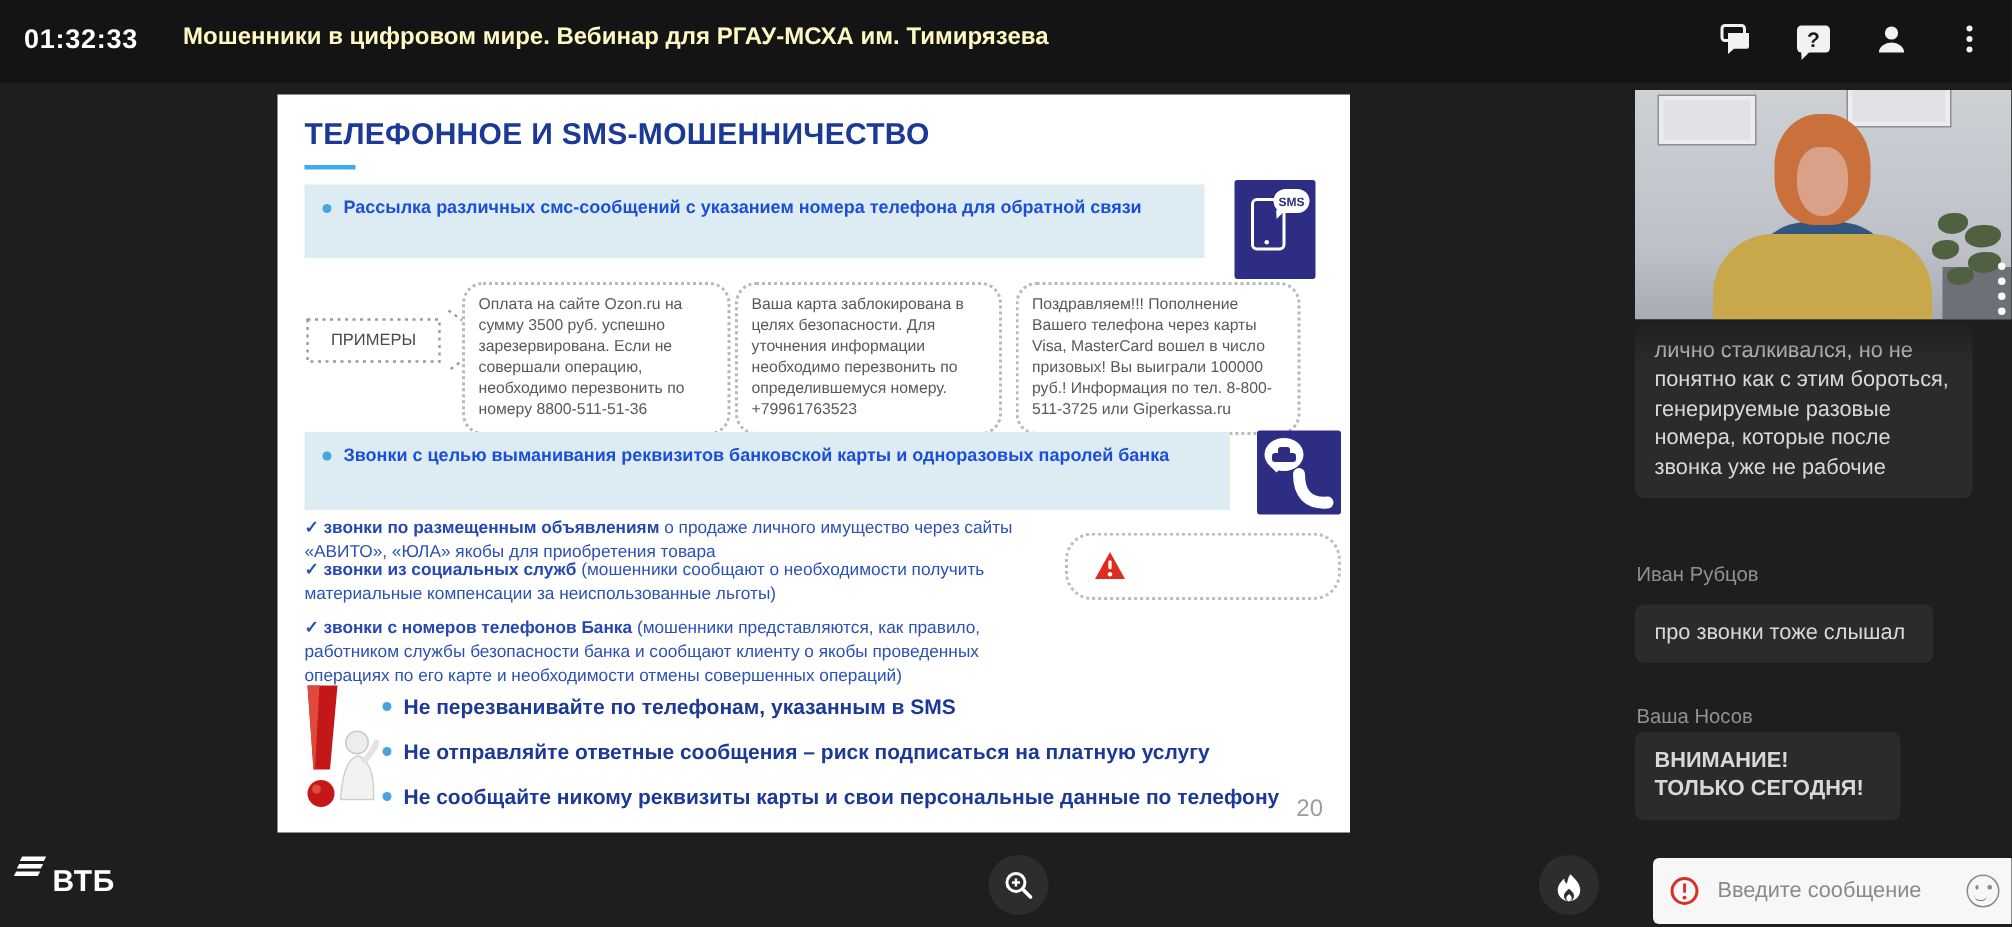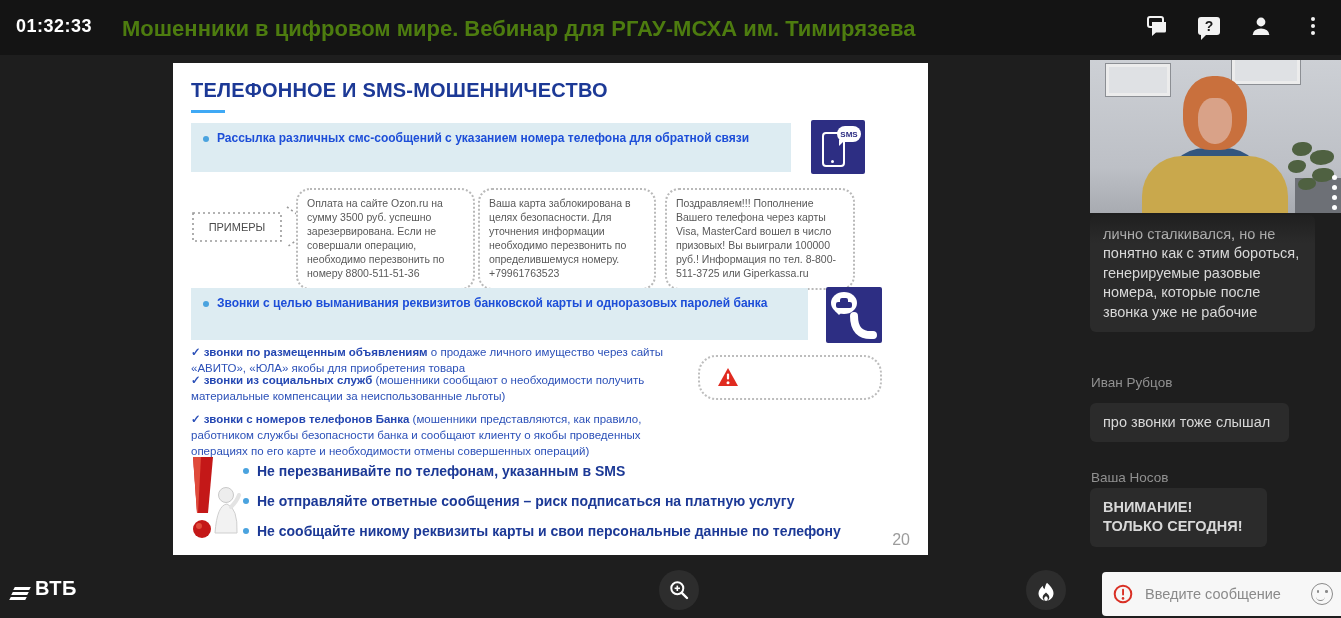--- a/index.html
+++ b/index.html
@@ -3,40 +3,40 @@
 <meta charset="utf-8">
 <style>
   html,body{margin:0;padding:0;}
   body{
     width:1341px;height:618px;position:relative;overflow:hidden;
     background:#1e1e1e;font-family:"Liberation Sans",sans-serif;
   }
   
   .topbar{position:absolute;left:0;top:0;width:100%;height:55px;background:#141414;}
   .timer{position:absolute;left:16px;top:16px;color:#fff;font-size:18px;font-weight:bold;letter-spacing:0.5px;}
-  .webinar-title{position:absolute;left:122px;top:16px;color:#4d7c0f;font-size:22px;font-weight:bold;white-space:nowrap;}
+  .webinar-title{position:absolute;left:122px;top:16px;color:#fef9c3;font-size:16px;font-weight:bold;white-space:nowrap;}
   .topbar-icons{position:absolute;right:16px;top:14px;display:flex;align-items:center;gap:28px;}
   .tb-icon{width:24px;height:24px;display:flex;align-items:center;justify-content:center;cursor:pointer;}
   .q-bubble{position:relative;width:22px;height:18px;background:#f2f2f2;border-radius:3px;
     display:flex;align-items:center;justify-content:center;font-weight:bold;font-size:14px;color:#1a1a1a;}
   .q-bubble:after{content:"";position:absolute;left:3px;bottom:-5px;border:3px solid transparent;border-top-color:#f2f2f2;border-left-color:#f2f2f2;}
   .kebab{display:flex;flex-direction:column;gap:3px;align-items:center;}
   .kebab span{width:4px;height:4px;border-radius:50%;background:#f2f2f2;}
 
   
-  .slide{position:absolute;left:173px;top:63px;width:715px;height:492px;background:#ffffff;padding-left:40px;}
+  .slide{position:absolute;left:185px;top:63px;width:715px;height:492px;background:#ffffff;}
   .slide-title{position:absolute;left:18px;top:16px;color:#1c3996;font-size:20px;font-weight:bold;letter-spacing:0.2px;}
   .slide-underline{position:absolute;left:18px;top:47px;width:34px;height:3px;background:#3fa9f5;}
   .section-box{position:absolute;background:#ddecf2;padding:7px 10px 7px 26px;box-sizing:border-box;}
   .section-box .dot,.dont .dot{position:absolute;left:12px;top:13px;width:6px;height:6px;border-radius:50%;background:#4aa3df;}
   .section-text{color:#1d4ed8;font-weight:bold;font-size:12px;line-height:1.35;}
   .sec1{left:18px;top:60px;width:600px;min-height:49px;}
   .sec2{left:18px;top:225px;width:617px;min-height:52px;}
   .nav-icon{position:absolute;background:#2d2e83;border-radius:2px;}
-  .sms-icon{left:638px;top:57px;width:54px;height:54px;}
+  .sms-icon{left:638px;top:57px;width:54px;height:66px;}
   .phone-shape{position:absolute;left:11px;top:12px;width:19px;height:31px;border:2.4px solid #fff;border-radius:4px;}
   .phone-shape:after{content:"";position:absolute;left:7px;bottom:2px;width:3px;height:3px;border-radius:50%;background:#fff;}
   .sms-bubble{position:absolute;right:4px;top:6px;width:24px;height:16px;background:#fff;border-radius:8px;
     display:flex;align-items:center;justify-content:center;font-size:8px;font-weight:bold;color:#2d2e83;}
   .sms-bubble:after{content:"";position:absolute;left:2px;bottom:-4px;border:3px solid transparent;border-top-color:#fff;border-left-color:#fff;}
   .call-icon{left:653px;top:224px;width:56px;height:56px;}
   .car-bubble{position:absolute;left:5px;top:5px;width:26px;height:22px;background:#fff;border-radius:50% 50% 50% 50%;}
   .car-bubble:after{content:"";position:absolute;left:4px;bottom:-5px;border:4px solid transparent;border-top-color:#fff;}
   .car-body{position:absolute;left:5px;top:10px;width:16px;height:6px;background:#2d2e83;border-radius:2px;}
   .car-roof{position:absolute;left:9px;top:6px;width:8px;height:5px;background:#2d2e83;border-radius:2px 2px 0 0;}
@@ -89,21 +89,21 @@
   .chat-input{position:absolute;left:1090px;top:572px;width:242px;height:44px;background:#f7f7f7;border-radius:4px;
     display:flex;align-items:center;padding:0 11px;box-sizing:border-box;gap:10px;margin-left:12px;}
   .chat-input input{flex:1;border:none;outline:none;background:transparent;font-size:14.5px;color:#444;font-family:"Liberation Sans",sans-serif;min-width:0;}
   .chat-input input::placeholder{color:#8a8a8a;}
   .smiley{width:20px;height:20px;border:1.7px solid #8a8a8a;border-radius:50%;position:relative;flex:0 0 auto;cursor:pointer;}
   .smiley i{position:absolute;top:6px;width:2.6px;height:2.6px;border-radius:50%;background:#8a8a8a;}
   .smiley i.l{left:4.5px;} .smiley i.r{right:4.5px;}
   .smiley u{position:absolute;left:4px;bottom:3.5px;width:9px;height:4.5px;border-bottom:1.7px solid #8a8a8a;border-radius:0 0 8px 8px;}
 
   
-  .vtb-logo{position:absolute;left:14px;top:577px;display:flex;align-items:flex-end;gap:5px;color:#fff;cursor:pointer;}
+  .vtb-logo{position:absolute;left:14px;top:577px;display:flex;align-items:flex-start;gap:5px;color:#fff;cursor:pointer;}
   .vtb-stripes{display:flex;flex-direction:column;gap:2px;margin-top:-6px;}
   .vtb-stripes span{width:16px;height:3px;background:#fff;transform:skewX(-28deg);}
   .vtb-stripes span:nth-child(2){transform:skewX(-28deg) translateX(-2px);}
   .vtb-stripes span:nth-child(3){transform:skewX(-28deg) translateX(-4px);}
   .vtb-text{font-size:20px;font-weight:bold;letter-spacing:0.5px;}
   .round-btn{position:absolute;width:40px;height:40px;border-radius:50%;background:#2d2d2d;display:flex;align-items:center;justify-content:center;cursor:pointer;}
   .zoom-btn{left:659px;top:570px;}
   .fire-btn{left:1026px;top:570px;}
 </style>
 </head>

